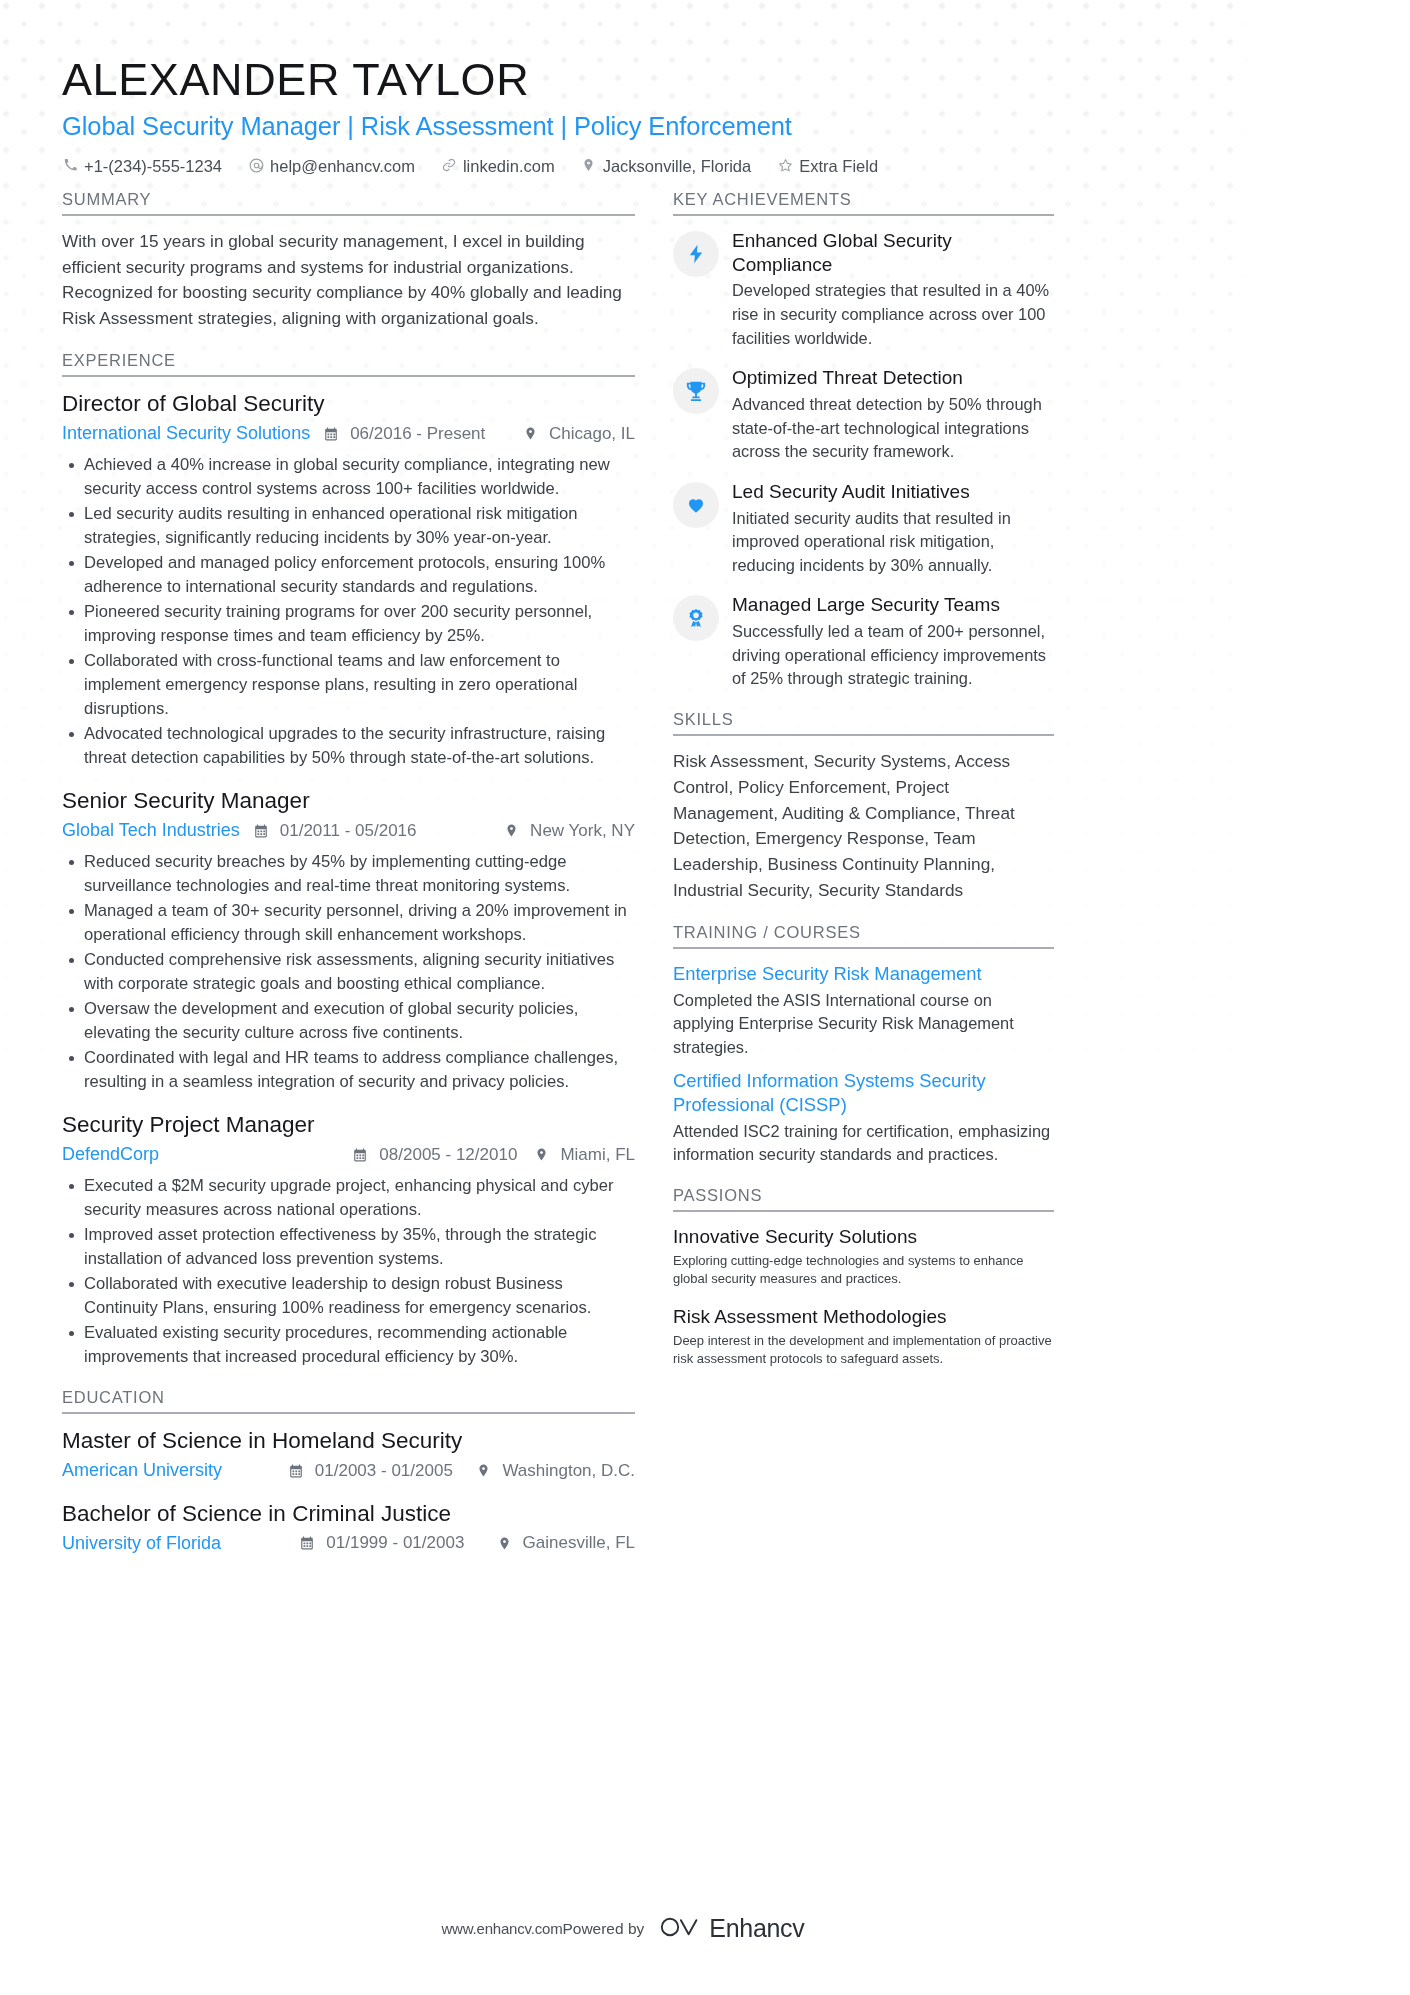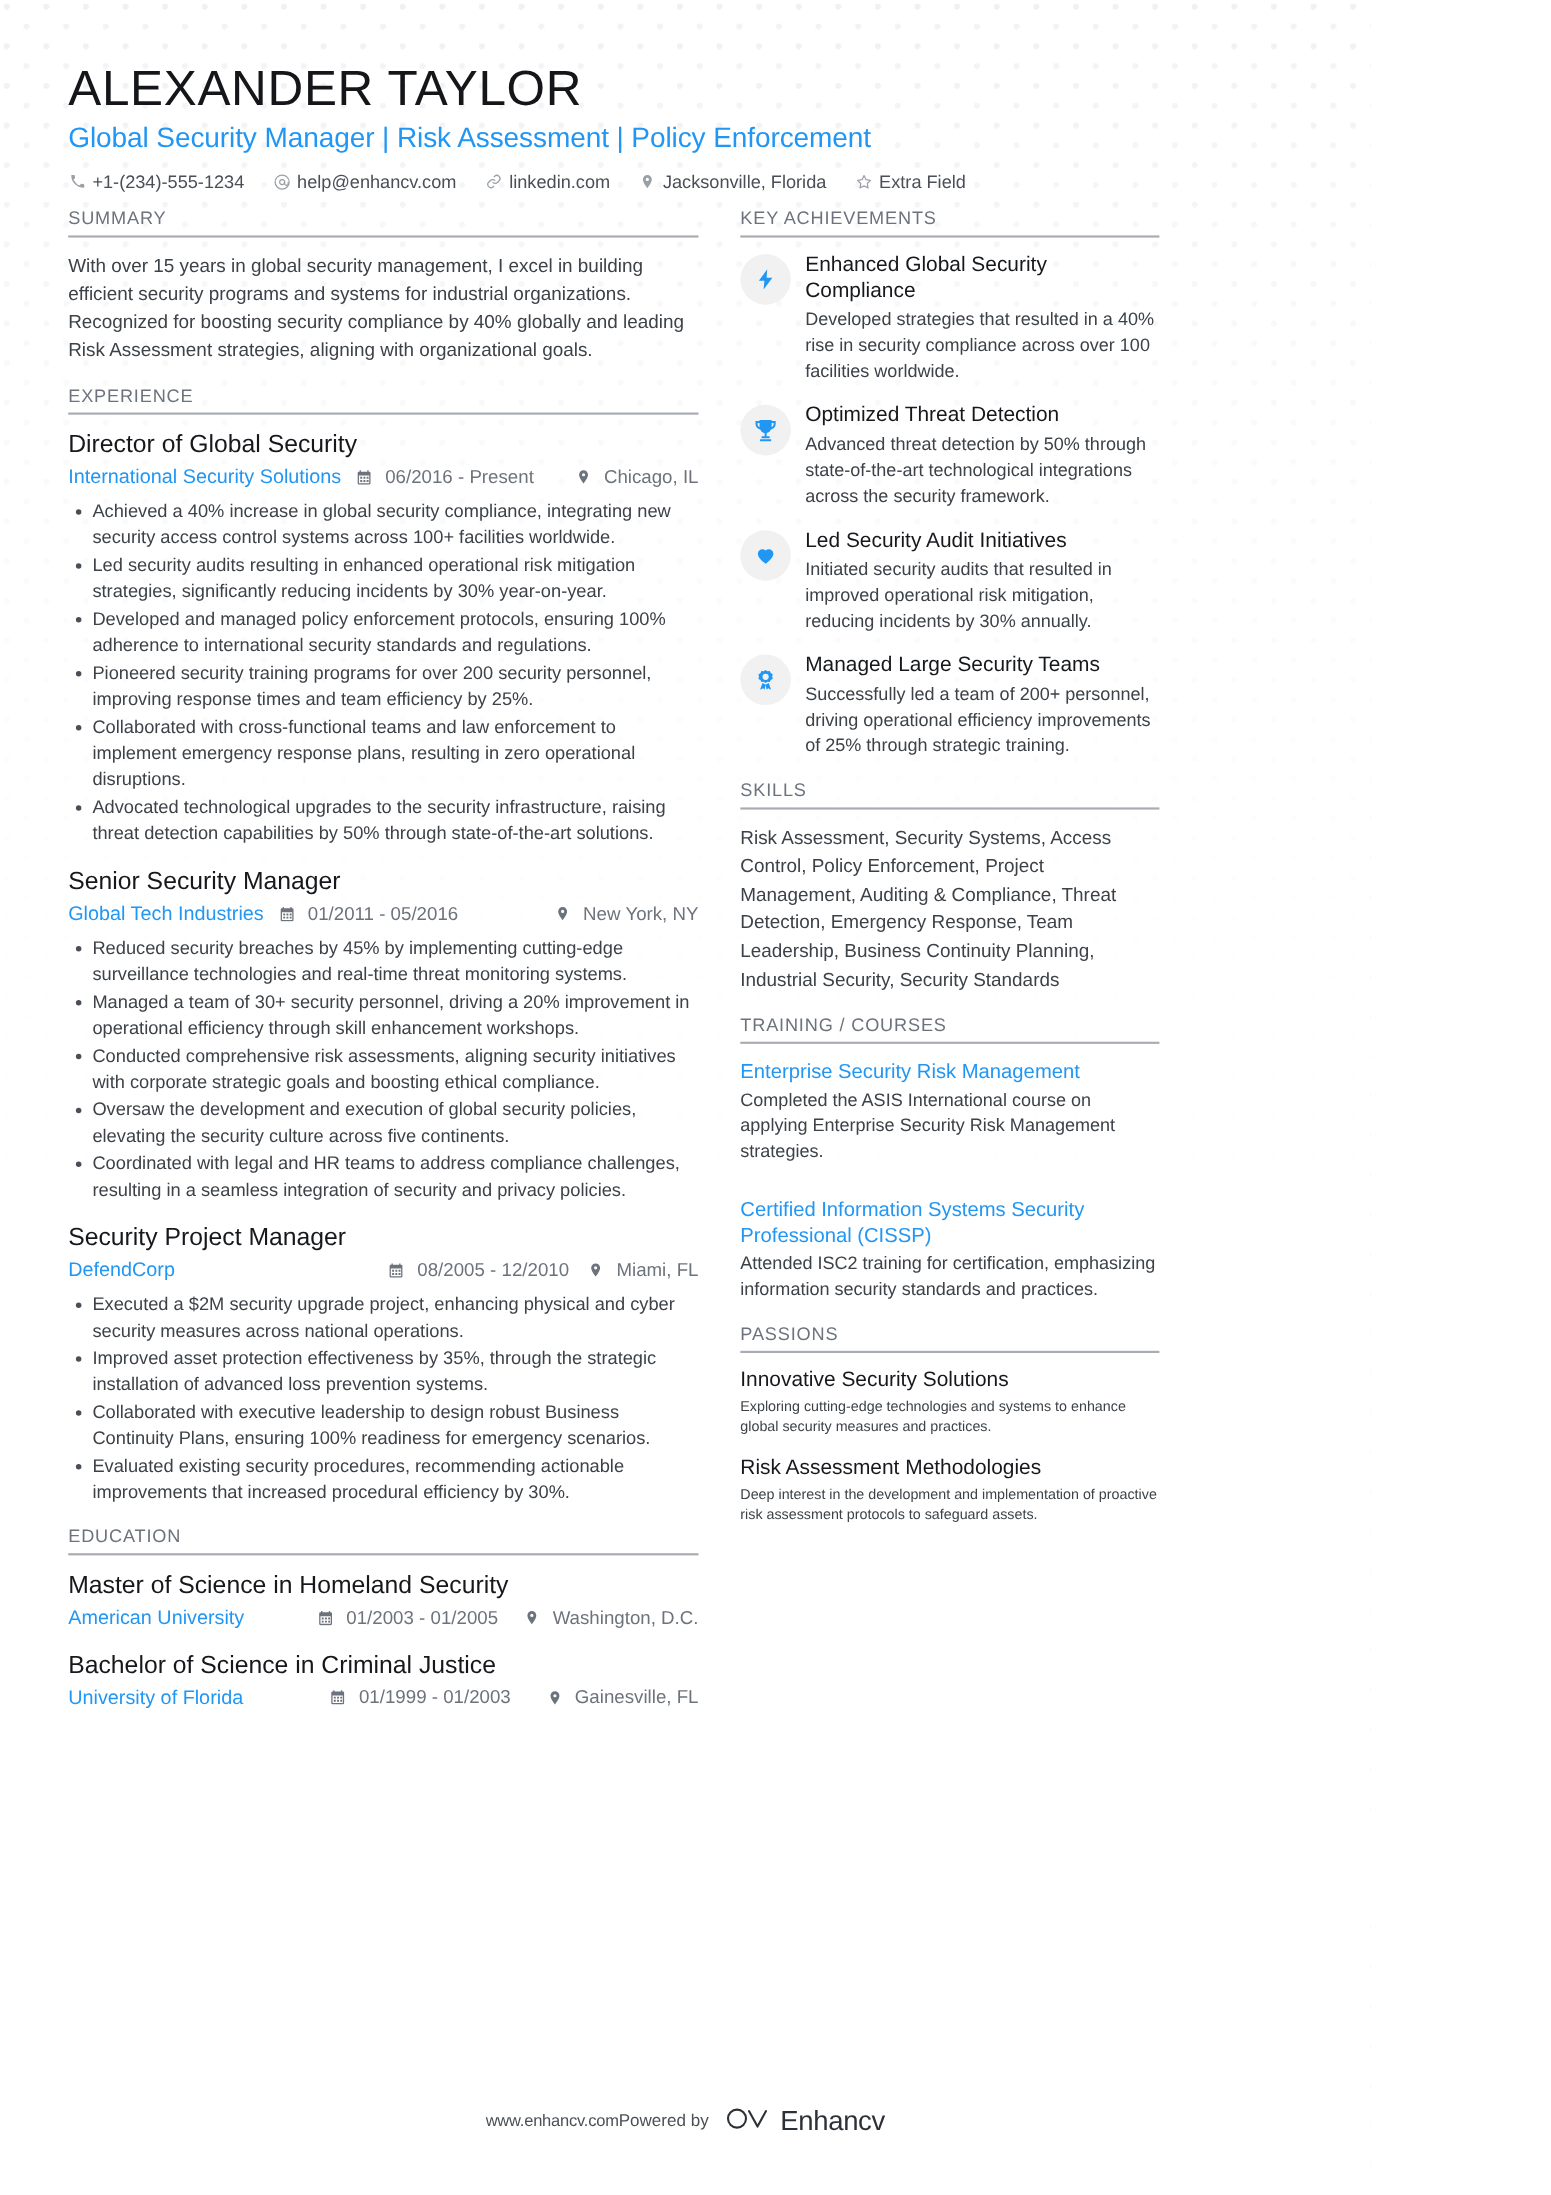--- a/index.html
+++ b/index.html
@@ -214,21 +214,21 @@
   }
 
   
   .skills-text {
     font-size: 17.2px;
     line-height: 1.5;
     color: #3c4248;
   }
 
   
-  .course { margin-bottom: 27px; }
+  .course { margin-bottom: 9px; }
   .course:last-child { margin-bottom: 2px; }
   .course-title {
     font-size: 18.4px;
     color: #2196f3;
     line-height: 1.3;
     margin-bottom: 3px;
   }
   .course-desc {
     font-size: 16.4px;
     line-height: 1.44;

